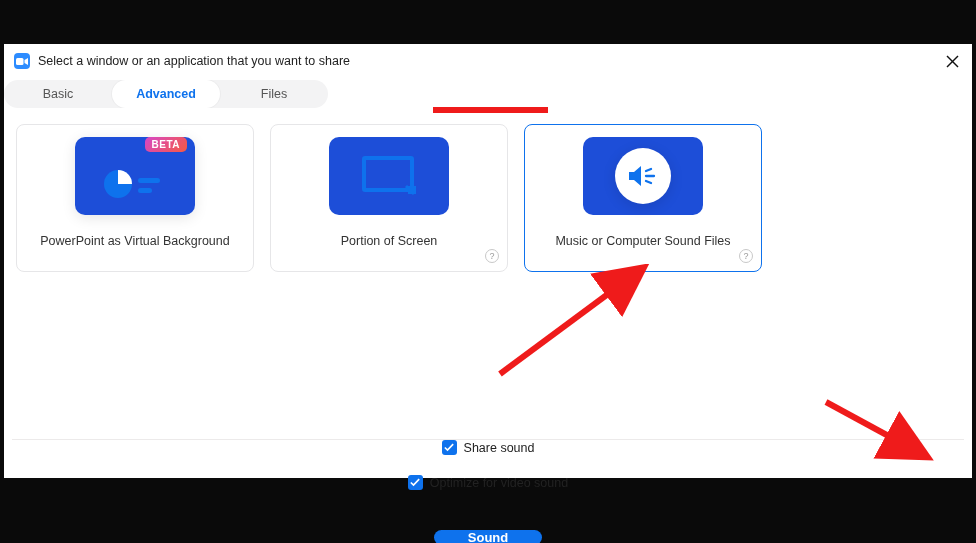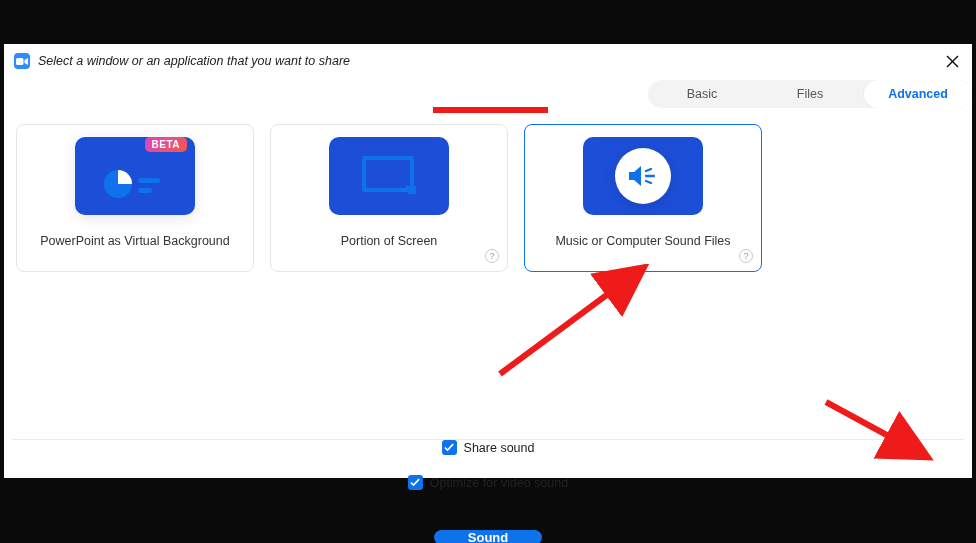--- a/index.html
+++ b/index.html
@@ -35,34 +35,33 @@
       align-items: center;
       justify-content: center;
       margin-right: 8px;
       flex-shrink: 0;
     }
     .app-icon svg { width: 12px; height: 9px; }
     .title-text {
       font-size: 12.5px;
       color: #222;
       flex: 1;
-      font-style: italic;
     }
     .close-btn {
       width: 20px; height: 20px;
       display: flex;
       align-items: center;
       justify-content: center;
       cursor: pointer;
       font-size: 15px;
       color: #111;
     }
     .tabs-wrap {
       display: flex;
-      justify-content: flex-end;
+      justify-content: flex-start;
       padding: 4px 0 0 0;
       position: relative;
     }
     .tabs {
       display: flex;
       background: #f3f3f4;
       border-radius: 18px;
       height: 28px;
       overflow: hidden;
     }
@@ -218,22 +217,22 @@
       <svg width="13" height="13" viewBox="0 0 13 13">
           <line x1="1" y1="1" x2="12" y2="12" stroke="#111" stroke-width="1.4"></line>
           <line x1="12" y1="1" x2="1" y2="12" stroke="#111" stroke-width="1.4"></line>
         </svg>
     </div>
   </div>
 
   <div class="tabs-wrap">
     <div class="tabs">
       <div class="tab">Basic</div>
+      <div class="tab active">Advanced</div>
       <div class="tab">Files</div>
-      <div class="tab active">Advanced</div>
     </div>
     <div class="red-underline" style="left:calc(50% - 55px); width:115px;"></div>
   </div>
 
   <div class="content">
 
     <div class="card">
       <div class="card-icon-wrap">
         <span class="beta-badge">BETA</span>
         <svg width="66" height="36" viewBox="0 0 66 36" style="margin-top:12px;">

